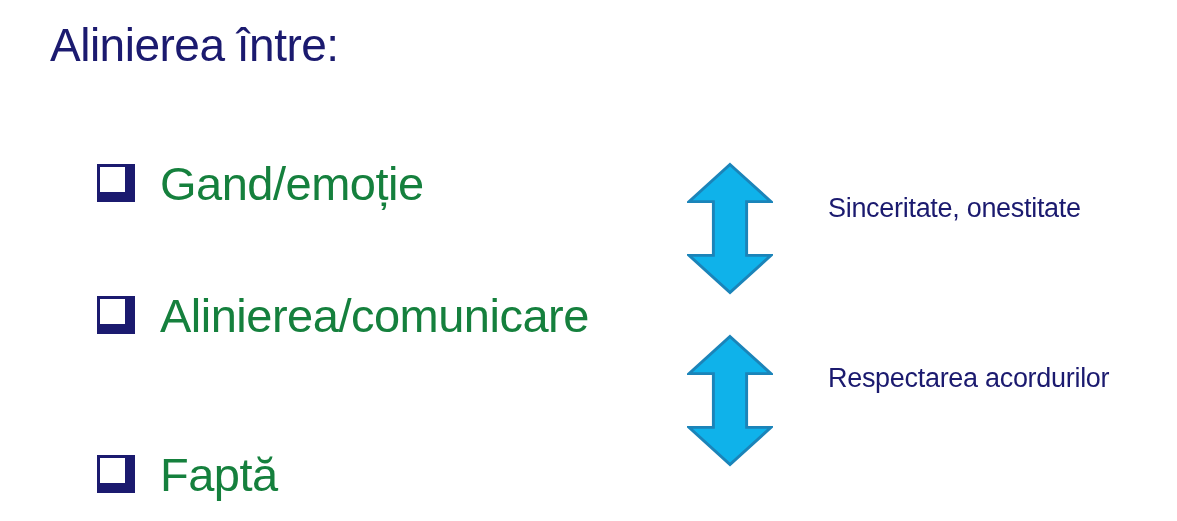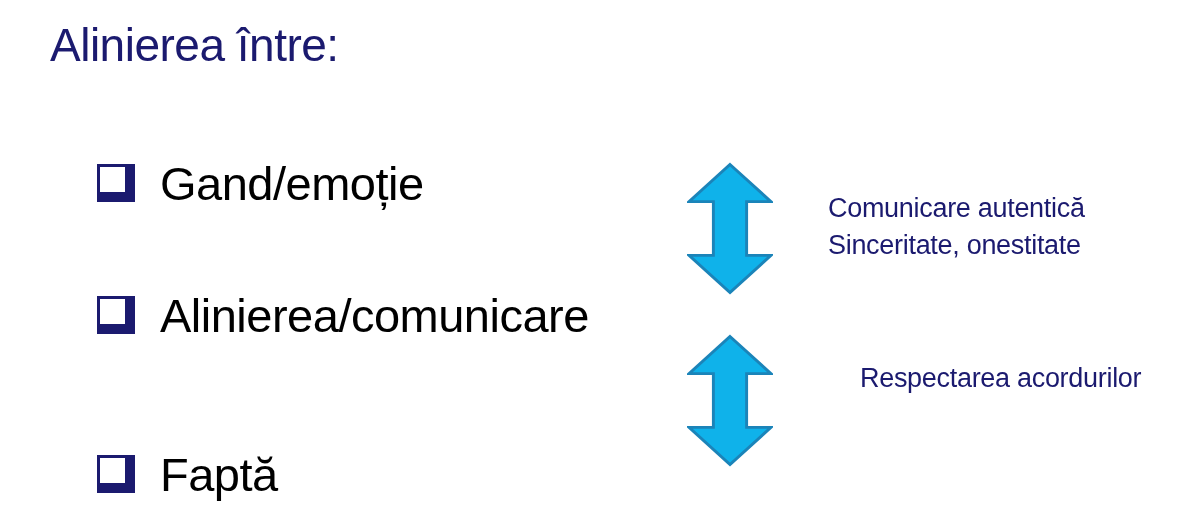--- a/index.html
+++ b/index.html
@@ -29,21 +29,21 @@
   .bullet-row {
     position: absolute;
     left: 50px;
     height: 58px;
     display: flex;
     align-items: center;
     gap: 25px;
     font-size: 47px;
     letter-spacing: -0.5px;
     white-space: nowrap;
-    color: #000000;
+    color: #15803d;
     padding-left: 47px;
   }
   .bullet-row.row-1 { top: 154px; }
   .bullet-row.row-2 { top: 286px; }
   .bullet-row.row-3 { top: 413px; margin-top: 32px; }
   .checkbox {
     box-sizing: border-box;
     width: 38px;
     height: 38px;
     background: #ffffff;
@@ -63,21 +63,21 @@
   .annotation {
     position: absolute;
     left: 828px;
     font-size: 27px;
     line-height: 37px;
     letter-spacing: -0.3px;
     white-space: nowrap;
     color: #1B1A6F;
   }
   .annotation.ann-1 { top: 190px; }
-  .annotation.ann-2 { top: 360px; margin-left: 32px; }
+  .annotation.ann-2 { top: 360px; }
 </style>
 </head>
 <body>
 
 <div class="slide">
 
   <h1 class="slide-title">Alinierea între:</h1>
 
   <div class="bullet-row row-1">
     <span class="checkbox"></span>
@@ -96,21 +96,20 @@
 
   <svg class="arrow arrow-1" viewBox="0 0 88 135" xmlns="http://www.w3.org/2000/svg">
     <polygon points="44,2 86,40 61,40 61,95 86,95 44,133 2,95 27,95 27,40 2,40" fill="#0FB2EA" stroke="#1B84B9" stroke-width="3" stroke-linejoin="miter"></polygon>
   </svg>
 
   <svg class="arrow arrow-2" viewBox="0 0 88 135" xmlns="http://www.w3.org/2000/svg">
     <polygon points="44,2 86,40 61,40 61,95 86,95 44,133 2,95 27,95 27,40 2,40" fill="#0FB2EA" stroke="#1B84B9" stroke-width="3" stroke-linejoin="miter"></polygon>
   </svg>
 
   <div class="annotation ann-1">
-    <div>Comunicare autentică</div>
     <div>Sinceritate, onestitate</div>
   </div>
 
   <div class="annotation ann-2">
     <div>Respectarea acordurilor</div>
   </div>
 
 </div>
 
 </body></html>

